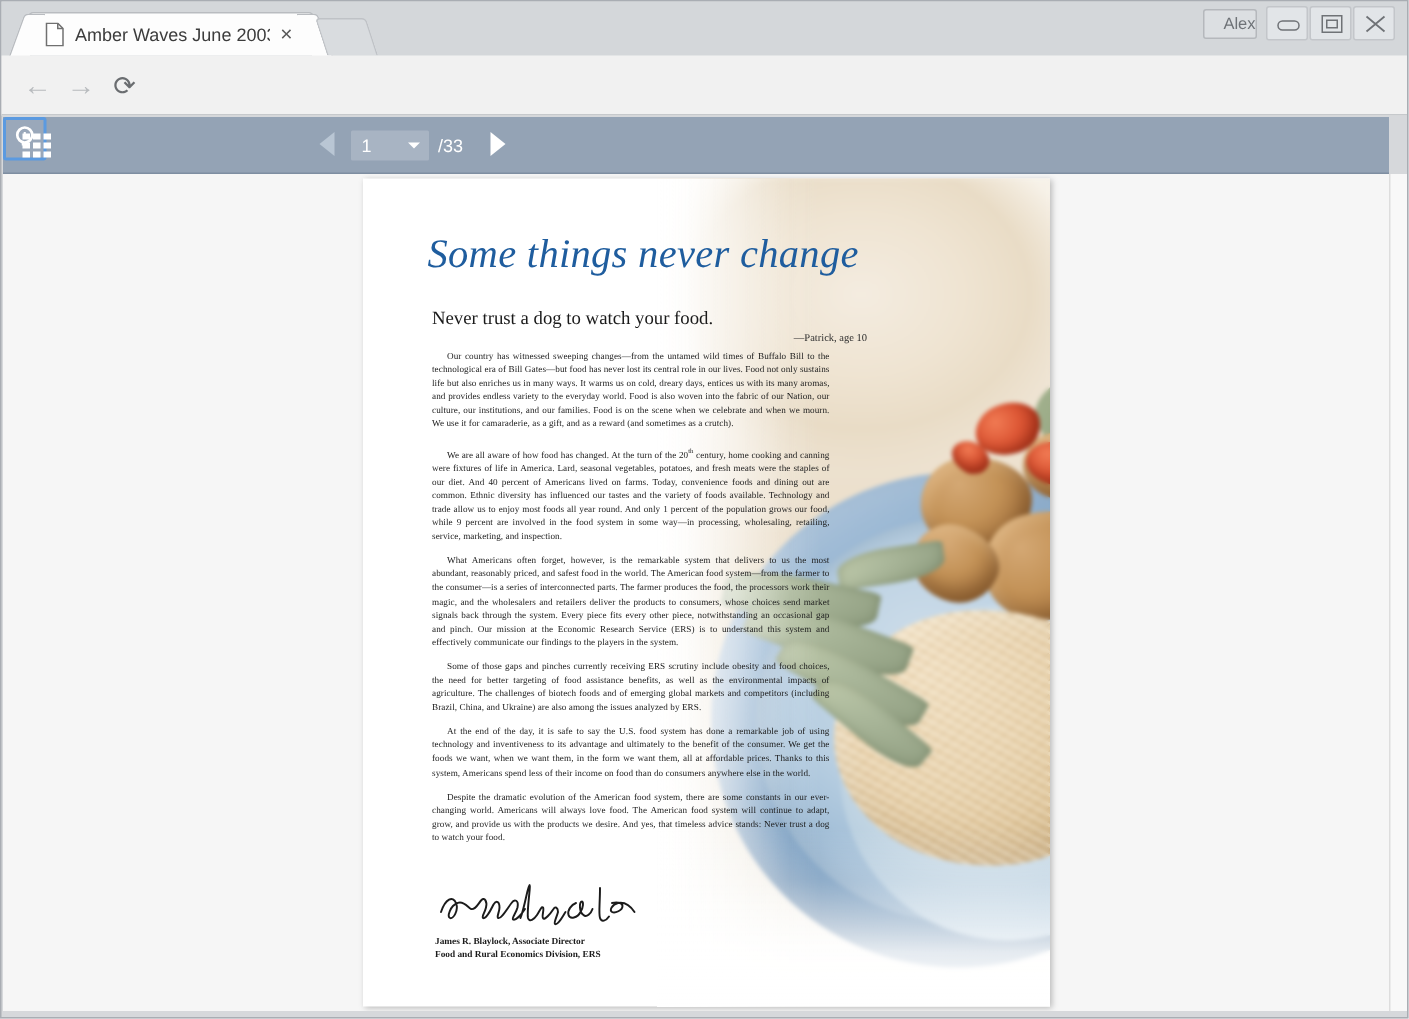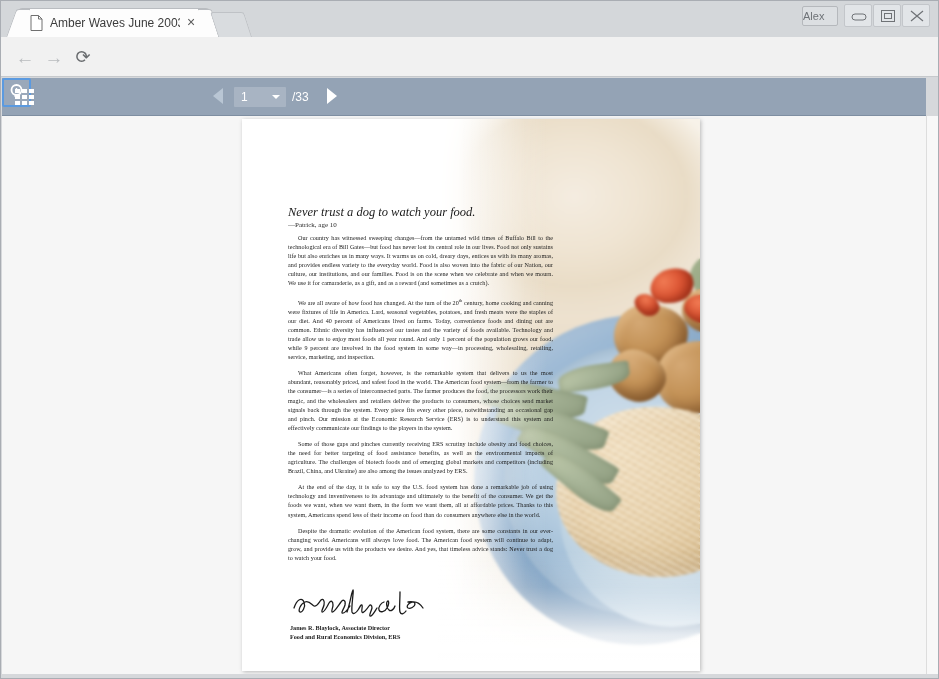--- a/index.html
+++ b/index.html
@@ -105,21 +105,21 @@
   
   .userbtn {
     position: absolute;
     right: 100px; top: 5px;
     width: 36px; height: 20px;
     border: 1px solid #b5b8bc;
     border-radius: 2px;
     background: #dcdfe2;
     font-size: 11px;
     color: #6e7277;
-    text-align: left;
+    text-align: right;
     line-height: 19px;
     box-sizing: border-box;
   }
   .wbtns {
     position: absolute;
     right: 8px; top: 3px;
     width: 86px; height: 24px;
   }
   .wbtn {
     position: absolute;
@@ -468,29 +468,28 @@
     font-size: 27px;
     color: #1f5d9e;
     letter-spacing: 0.2px;
     white-space: nowrap;
   }
   .doc-subtitle {
     position: absolute;
     left: 46px; top: 86px;
     width: 290px;
     font-family: "Liberation Serif", serif;
-    font-style: italic;
     font-size: 12.5px;
     color: #1a1a1a;
   }
   .doc-attrib {
     position: absolute;
     left: 46px; top: 102px;
     width: 290px;
-    text-align: left;
+    text-align: right;
     font-family: "Liberation Serif", serif;
     font-size: 7px;
     color: #2b2b2b;
   }
   .doc-body {
     position: absolute;
     left: 46px; top: 115px;
     width: 265px;
   }
   .doc-body p {
@@ -713,20 +712,21 @@
         <div class="sage sage5"></div>
         <div class="sage sage1"></div>
         <div class="sage sage2"></div>
         <div class="sage sage3"></div>
         <div class="sage sage4"></div>
         <div class="photo-blur"></div>
         <div class="photo-fade-left"></div>
         <div class="photo-fade-bottom"></div>
       </div>
 
+      <div class="doc-title">Some things never change</div>
       <div class="doc-subtitle">Never trust a dog to watch your food.</div>
       <div class="doc-attrib">—Patrick, age 10</div>
 
       <div class="doc-body">
         <p>Our country has witnessed sweeping changes—from the untamed wild times of Buffalo Bill to the technological era of Bill Gates—but food has never lost its central role in our lives. Food not only sustains life but also enriches us in many ways. It warms us on cold, dreary days, entices us with its many aromas, and provides endless variety to the everyday world. Food is also woven into the fabric of our Nation, our culture, our institutions, and our families. Food is on the scene when we celebrate and when we mourn. We use it for camaraderie, as a gift, and as a reward (and sometimes as a crutch).</p>
         <p>We are all aware of how food has changed. At the turn of the 20<sup>th</sup> century, home cooking and canning were fixtures of life in America. Lard, seasonal vegetables, potatoes, and fresh meats were the staples of our diet. And 40 percent of Americans lived on farms. Today, convenience foods and dining out are common. Ethnic diversity has influenced our tastes and the variety of foods available. Technology and trade allow us to enjoy most foods all year round. And only 1 percent of the population grows our food, while 9 percent are involved in the food system in some way—in processing, wholesaling, retailing, service, marketing, and inspection.</p>
         <p>What Americans often forget, however, is the remarkable system that delivers to us the most abundant, reasonably priced, and safest food in the world. The American food system—from the farmer to the consumer—is a series of interconnected parts. The farmer produces the food, the processors work their magic, and the wholesalers and retailers deliver the products to consumers, whose choices send market signals back through the system. Every piece fits every other piece, notwithstanding an occasional gap and pinch. Our mission at the Economic Research Service (ERS) is to understand this system and effectively communicate our findings to the players in the system.</p>
         <p>Some of those gaps and pinches currently receiving ERS scrutiny include obesity and food choices, the need for better targeting of food assistance benefits, as well as the environmental impacts of agriculture. The challenges of biotech foods and of emerging global markets and competitors (including Brazil, China, and Ukraine) are also among the issues analyzed by ERS.</p>
         <p>At the end of the day, it is safe to say the U.S. food system has done a remarkable job of using technology and inventiveness to its advantage and ultimately to the benefit of the consumer. We get the foods we want, when we want them, in the form we want them, all at affordable prices. Thanks to this system, Americans spend less of their income on food than do consumers anywhere else in the world.</p>
         <p>Despite the dramatic evolution of the American food system, there are some constants in our ever-changing world. Americans will always love food. The American food system will continue to adapt, grow, and provide us with the products we desire. And yes, that timeless advice stands: Never trust a dog to watch your food.</p>

